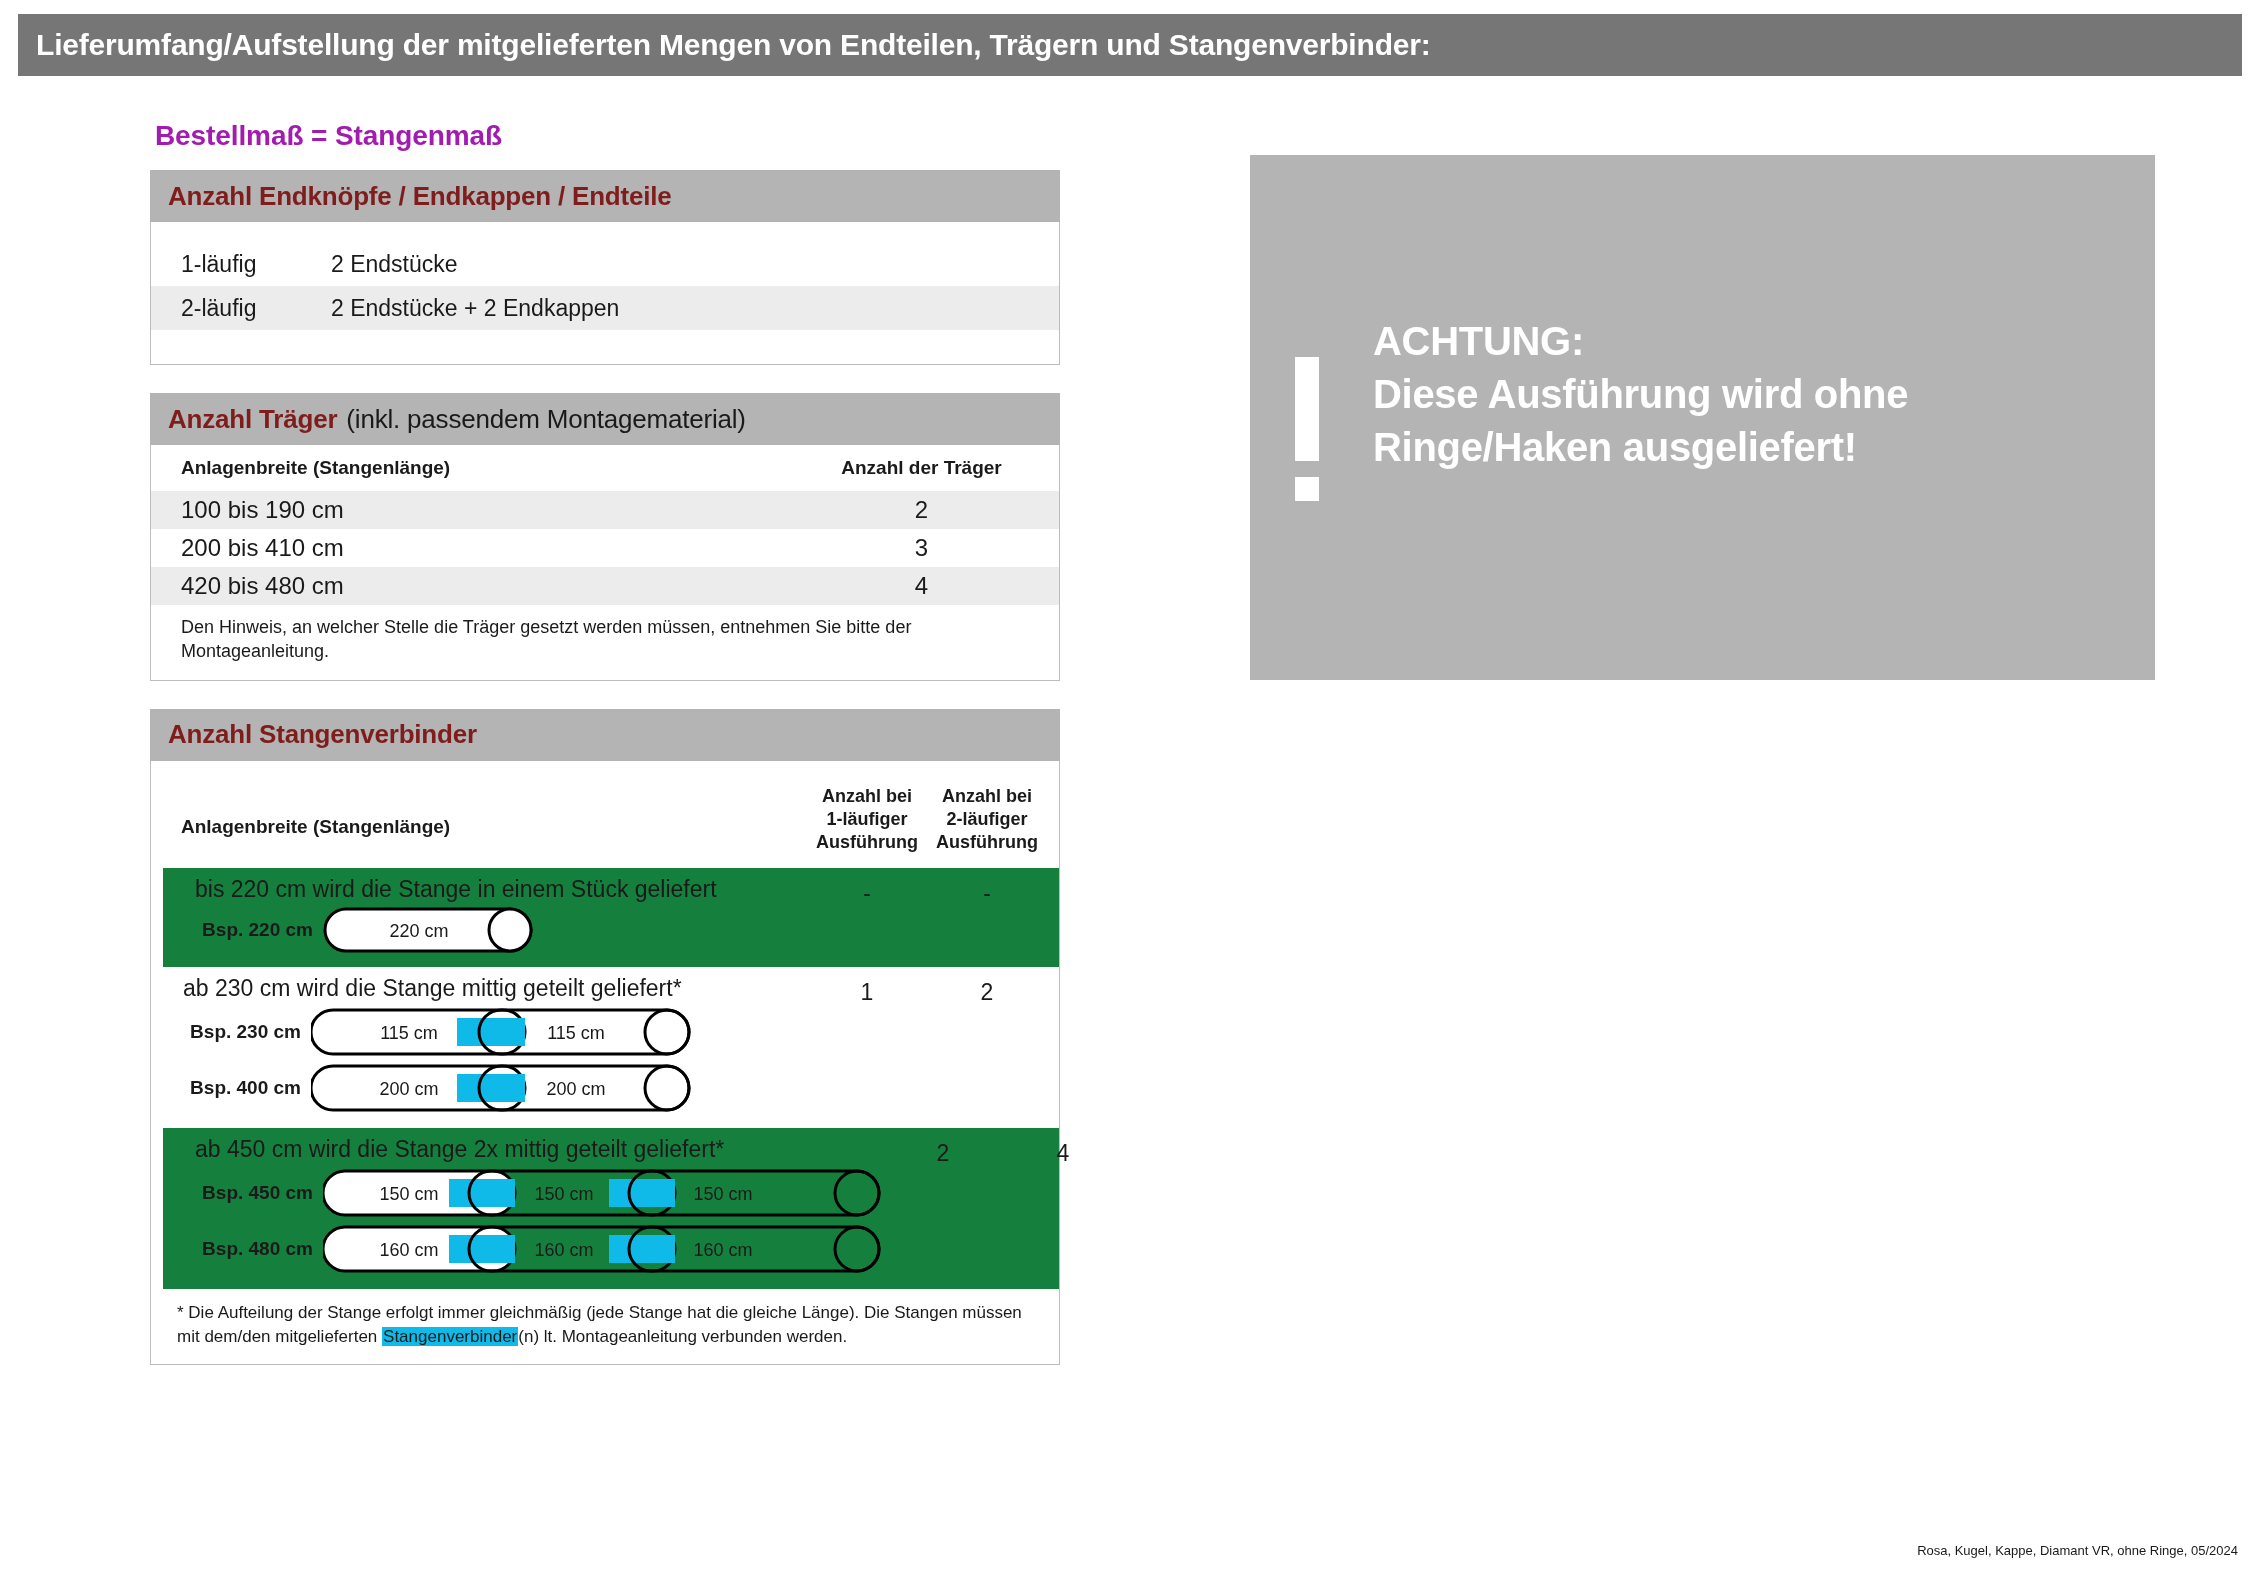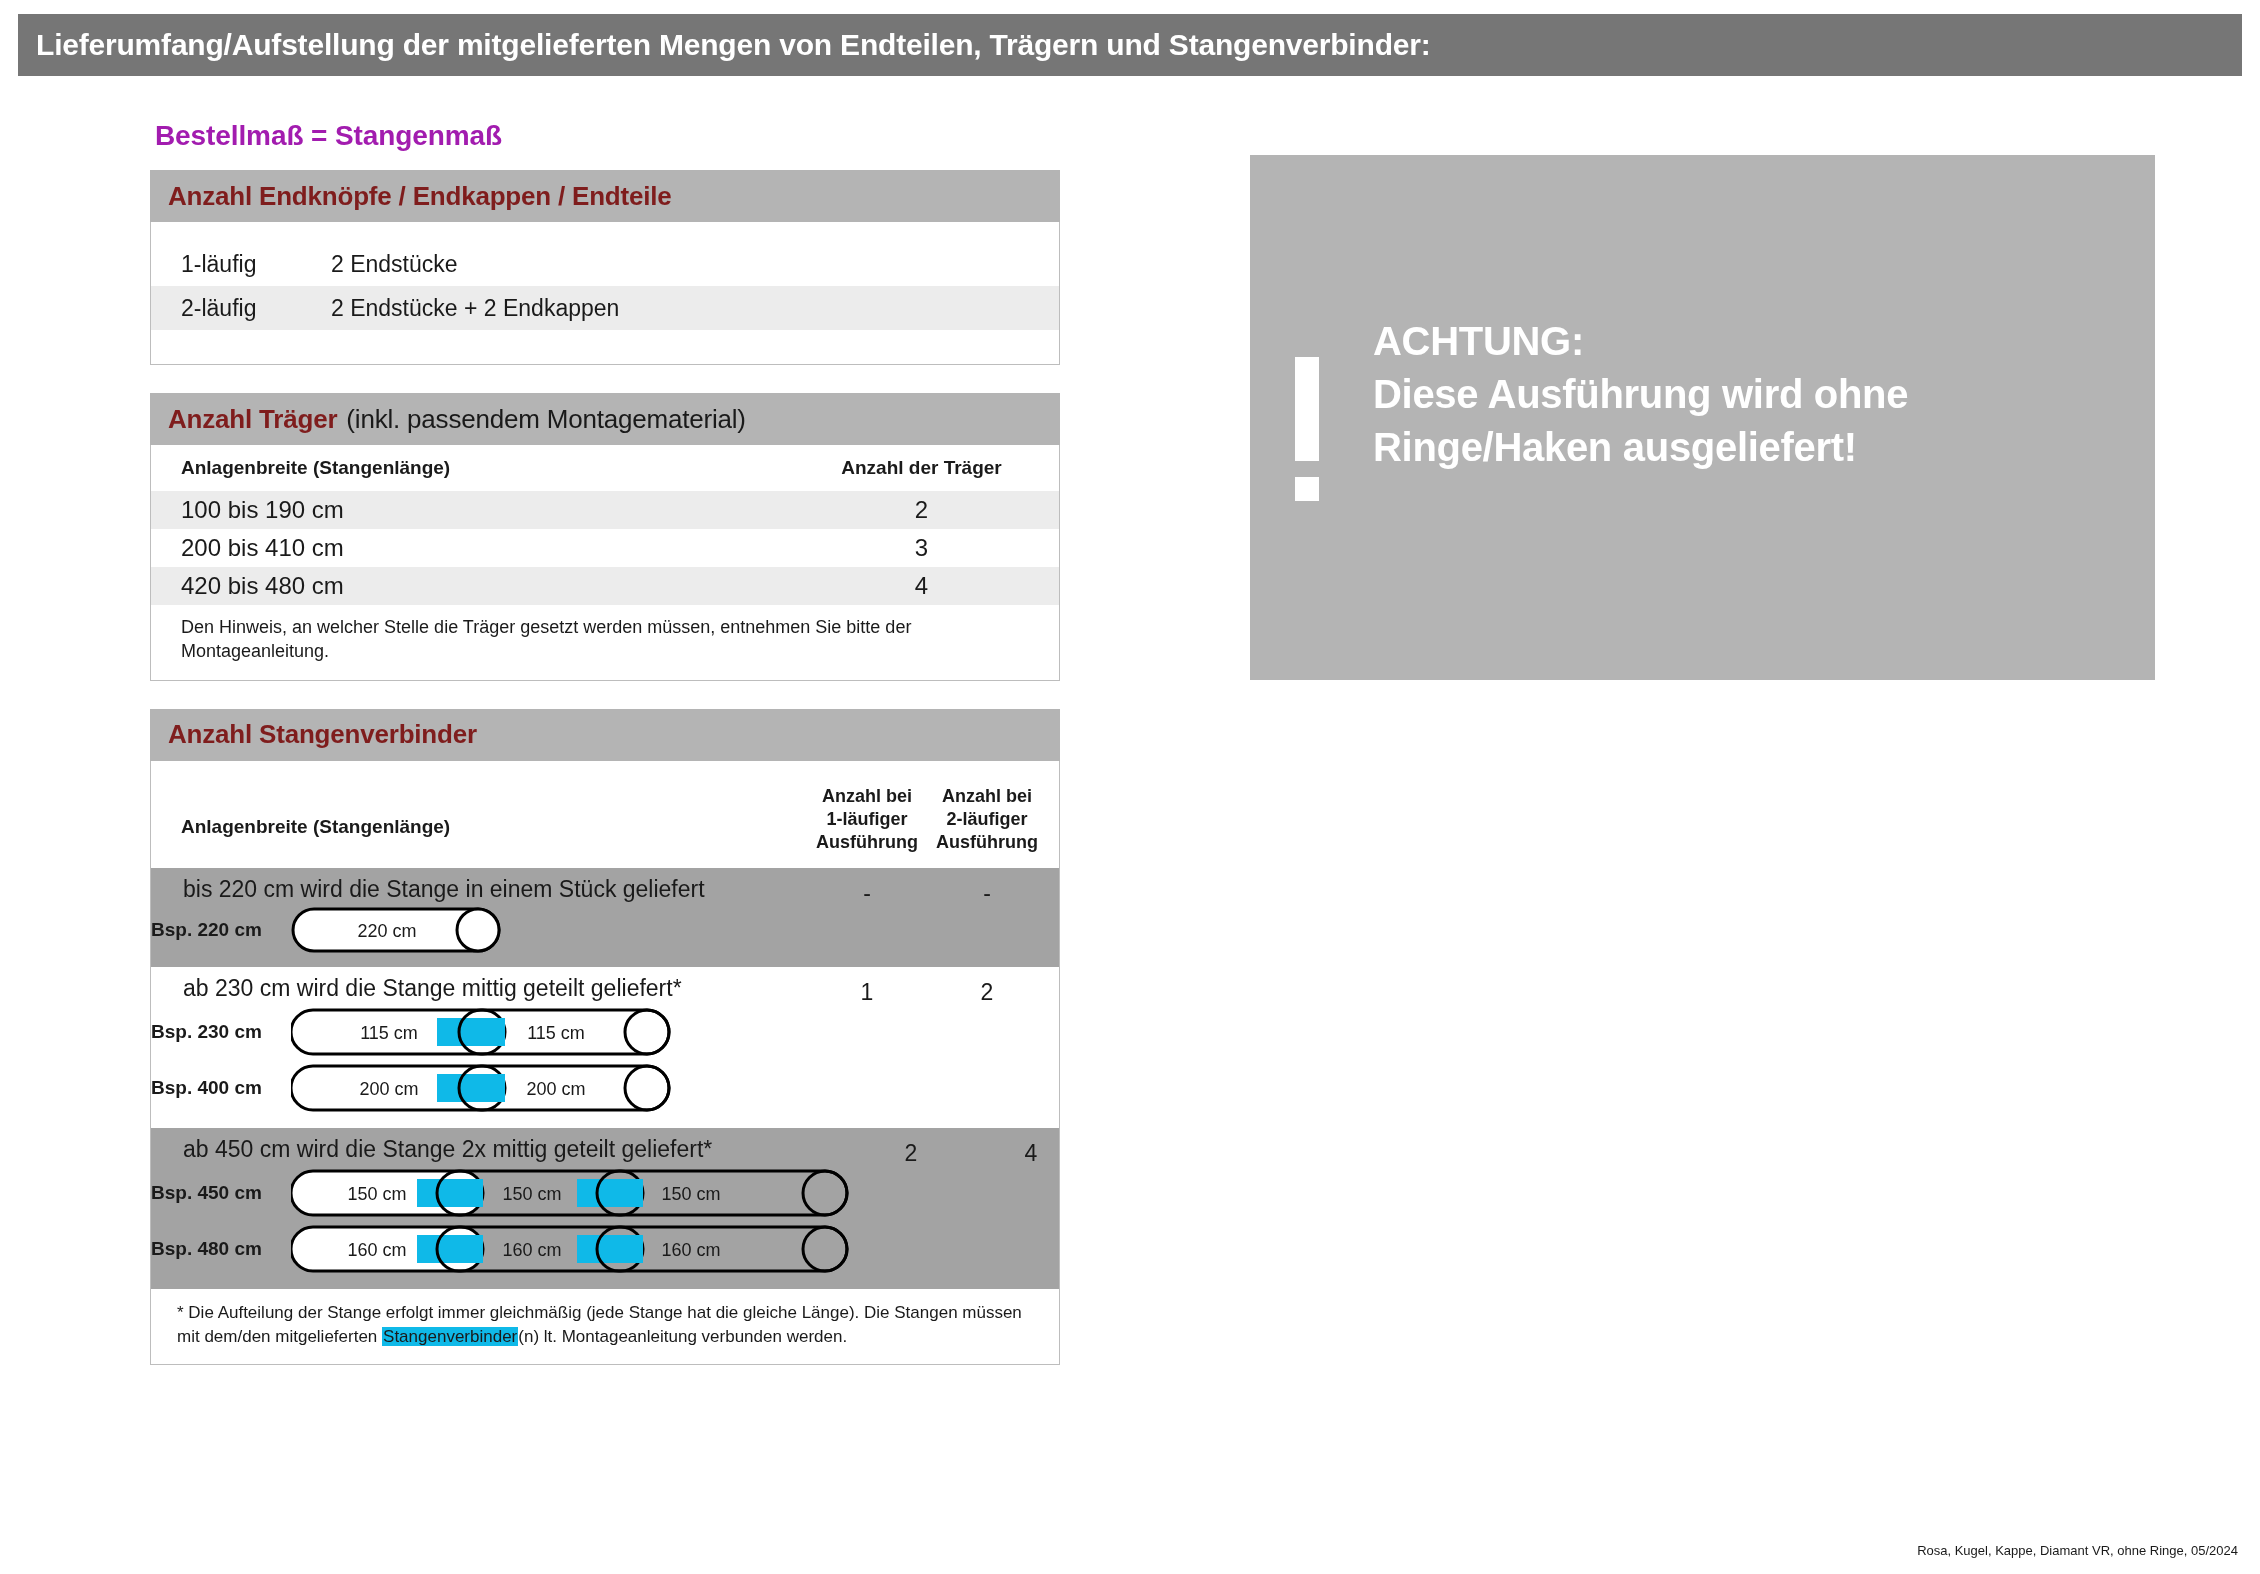--- a/index.html
+++ b/index.html
@@ -148,21 +148,21 @@
     font-size: 18px;
     font-weight: bold;
     line-height: 1.28;
   }
   .t3-head .h-col:last-child { margin-right: 12px; }
 
   .t3-group {
     display: flex;
     align-items: flex-start;
   }
-  .t3-group.alt { background: #a3a3a3; }
+  .t3-group.alt { background: #15803d; margin-left: 12px; }
   .t3-group .g-left { flex: 1; padding: 8px 0 12px 0; }
   .t3-group .g-col {
     width: 120px;
     flex: none;
     text-align: center;
     font-size: 23px;
     padding-top: 12px;
   }
   .t3-group .g-col:last-child { margin-right: 12px; }
 
@@ -173,23 +173,23 @@
     white-space: nowrap;
   }
 
   
   .rod-line {
     display: flex;
     align-items: center;
     margin: 4px 0 2px 0;
   }
   .rod-label {
-    width: 140px;
+    width: 160px;
     flex: none;
-    text-align: left;
+    text-align: right;
     font-size: 19px;
     font-weight: bold;
     padding-right: 10px;
     box-sizing: border-box;
   }
   .rod-svg { display: block; }
 
   .t3-foot {
     font-size: 17px;
     line-height: 1.45;

